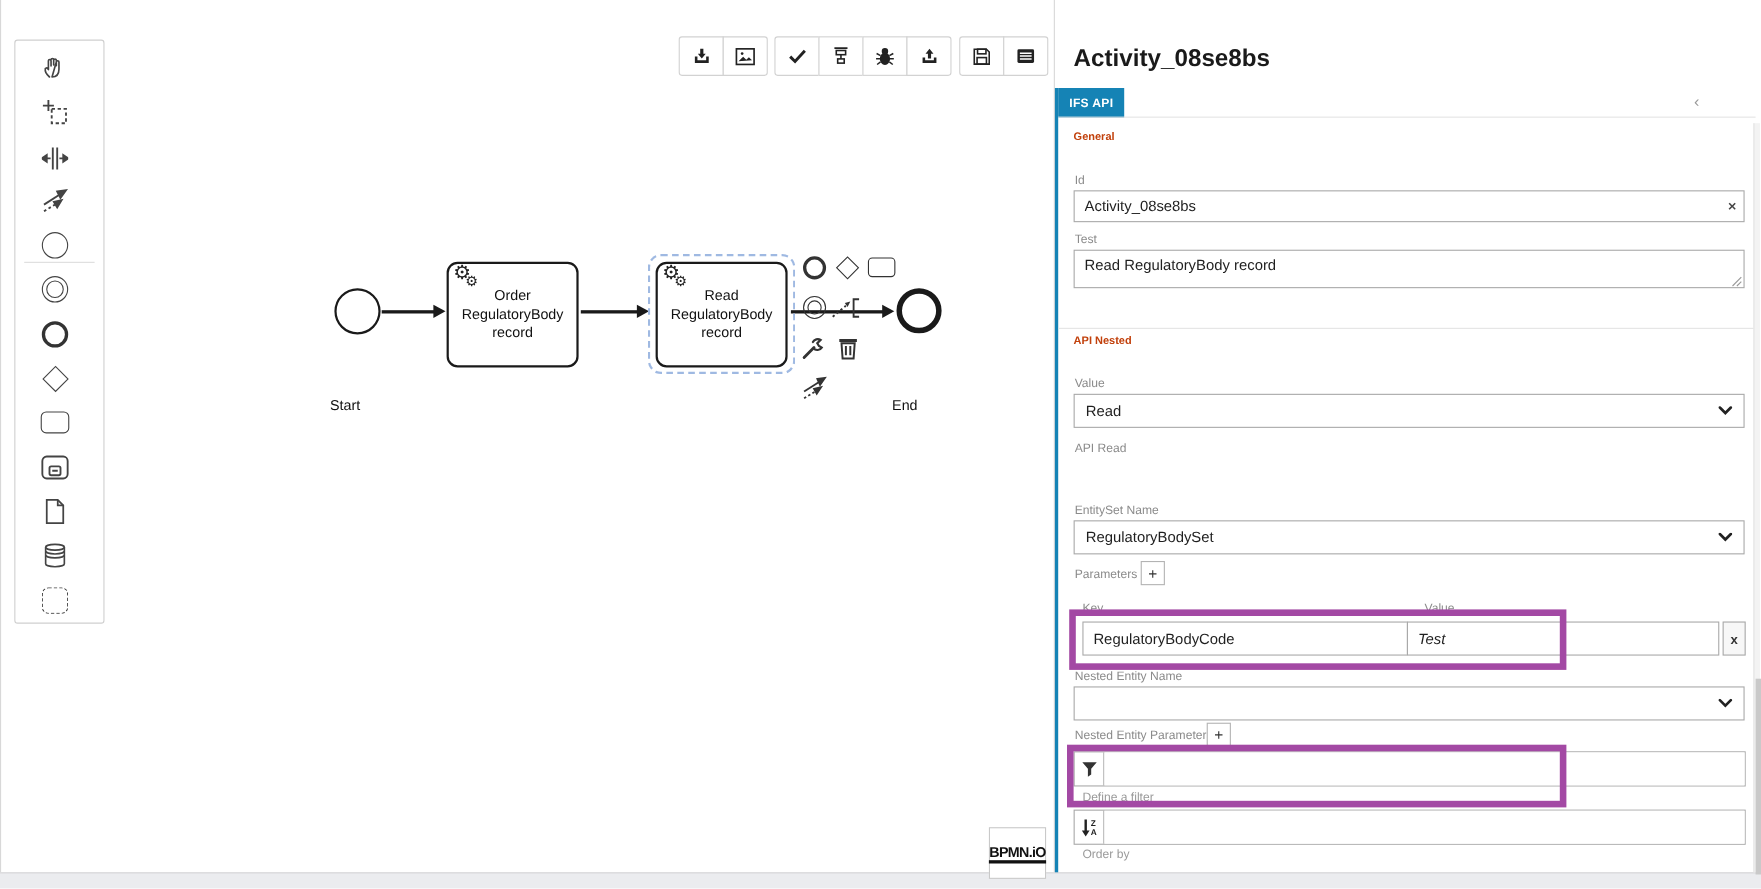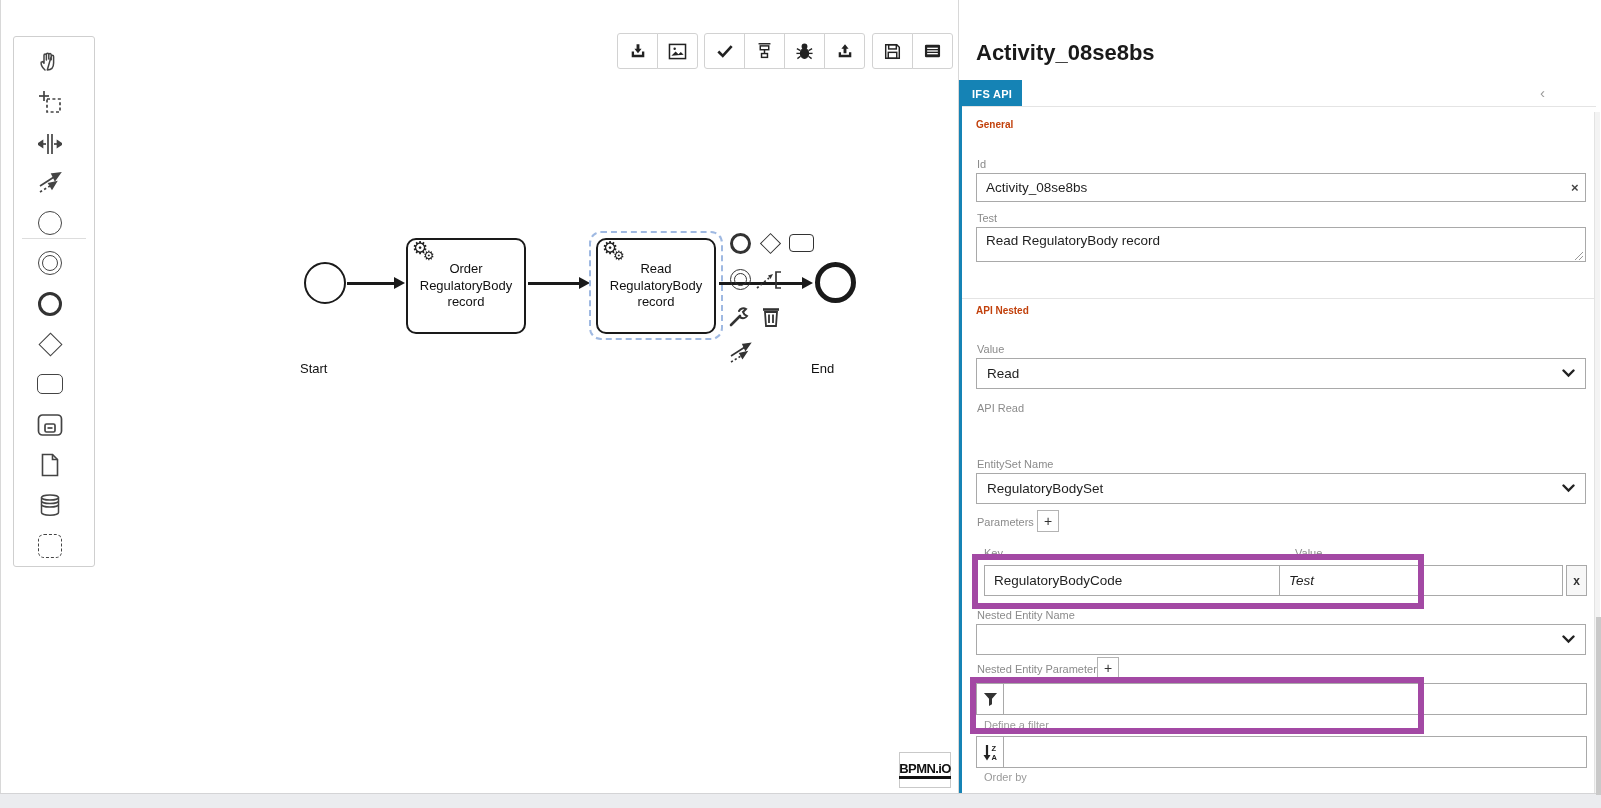--- a/index.html
+++ b/index.html
@@ -46,21 +46,21 @@
   .flow-line { position:absolute; height:2.6px; background:#1a1a1a; }
   .flow-head { position:absolute; width:0; height:0; border-top:6px solid transparent; border-bottom:6px solid transparent; border-left:11px solid #1a1a1a; }
   .selection-box { left:589px; top:231px; width:134px; height:109px; border:2px dashed #9fb9e2; border-radius:12px; }
   .cp-circle-thick { width:21px; height:21px; border:3.6px solid #333; border-radius:50%; }
   .cp-dcircle { width:21px; height:21px; border:1.7px solid #333; border-radius:50%; display:flex; align-items:center; justify-content:center; }
   .cp-dcircle > div { width:13px; height:13px; border:1.7px solid #333; border-radius:50%; }
   .cp-diamond { width:15px; height:15px; border:1.7px solid #333; transform:rotate(45deg); }
   .cp-rect { width:25px; height:18px; border:1.7px solid #333; border-radius:4px; }
   .cp-item { position:absolute; cursor:pointer; }
 
-  .bpmn-logo { left:899px; top:752px; width:52px; height:36px; background:#fff; border:1px solid #c9c9c9;
+  .bpmn-logo { left:899px; top:752px; width:52px; height:47px; background:#fff; border:1px solid #c9c9c9;
                display:flex; align-items:center; justify-content:center; }
   .bpmn-logo span { font-size:13px; font-weight:bold; letter-spacing:-0.6px; color:#111;
                     border-bottom:3px solid #111; padding-bottom:0px; font-stretch:condensed; }
 
   
   .panel-title { left:976px; top:40px; font-size:22px; font-weight:bold; color:#1a1a1a; }
   .panel-blue-edge { left:959px; top:80px; width:3px; height:713px; background:#1583b5; }
   .tab { left:962px; top:80px; height:27px; padding:0 10px; background:#1583b5; color:#fff;
          font-size:11px; font-weight:bold; display:flex; align-items:center; letter-spacing:.3px; cursor:pointer; }
   .collapse-chev { left:1540px; top:84px; font-size:15px; color:#999; cursor:pointer; }

